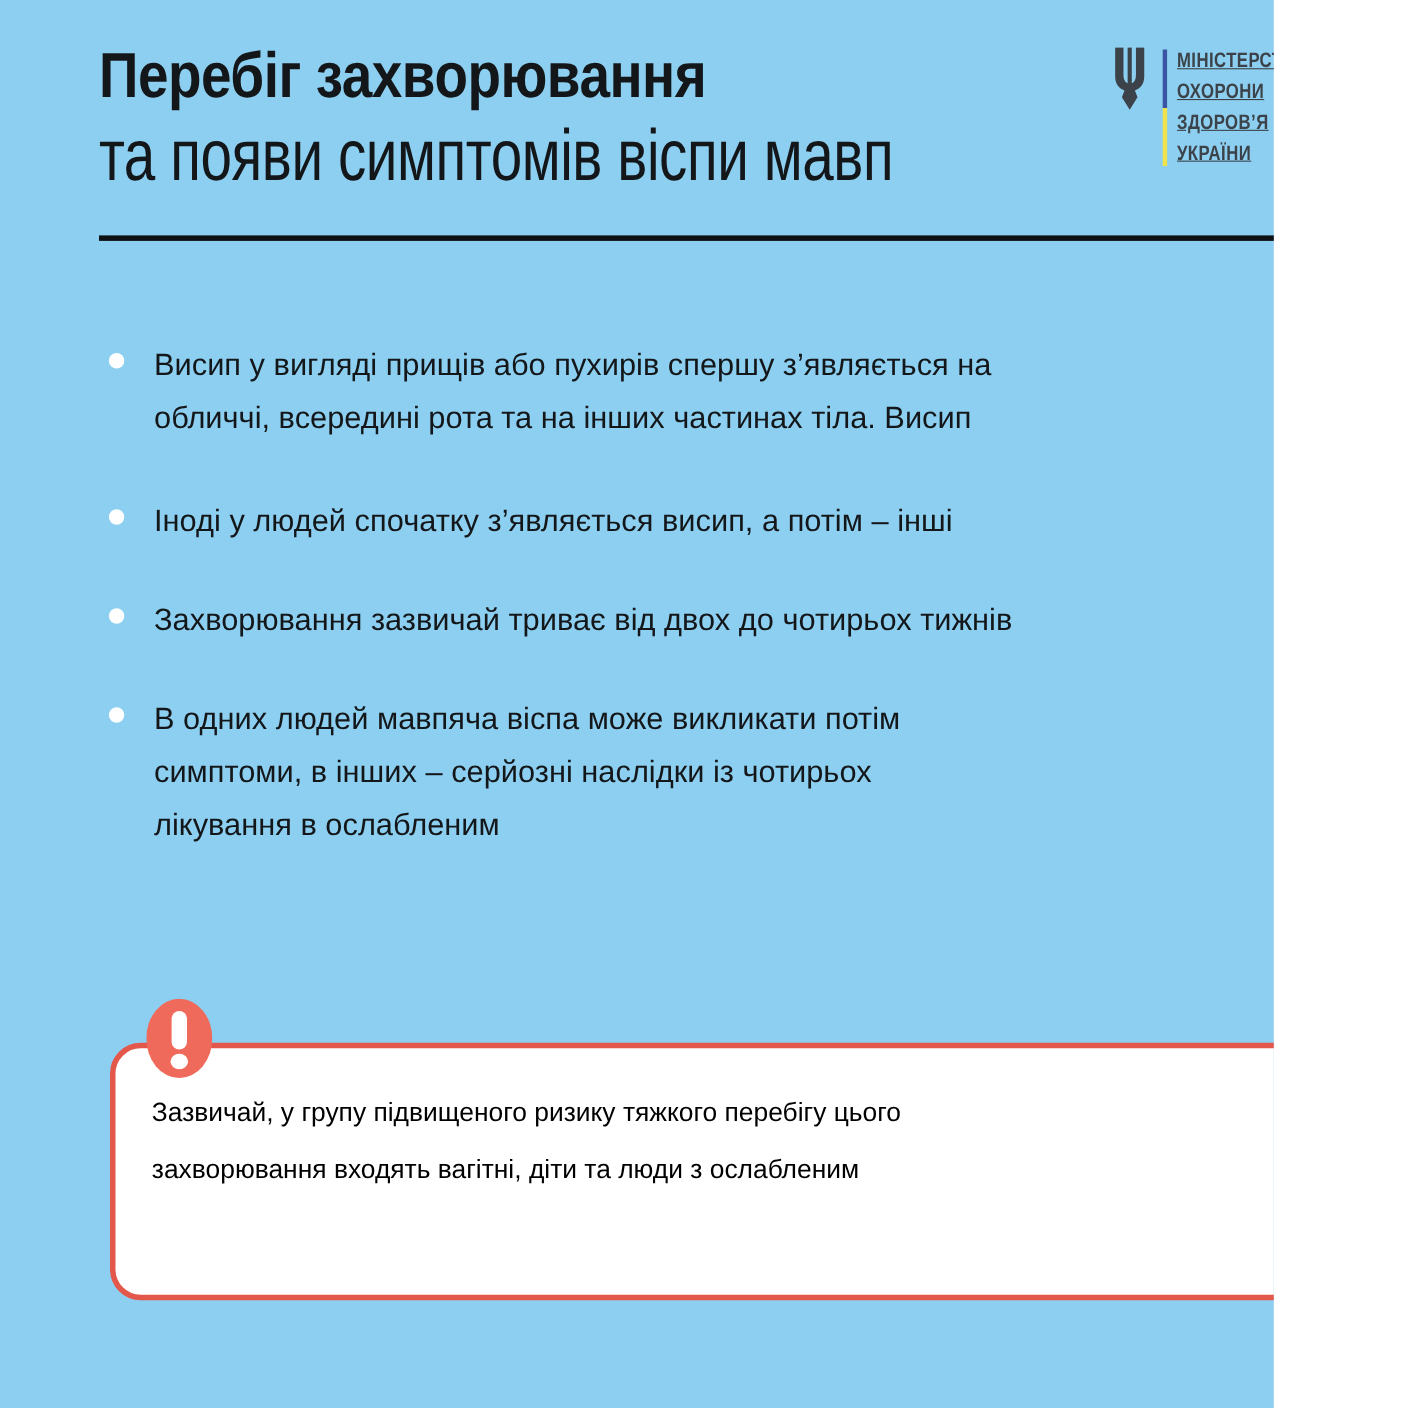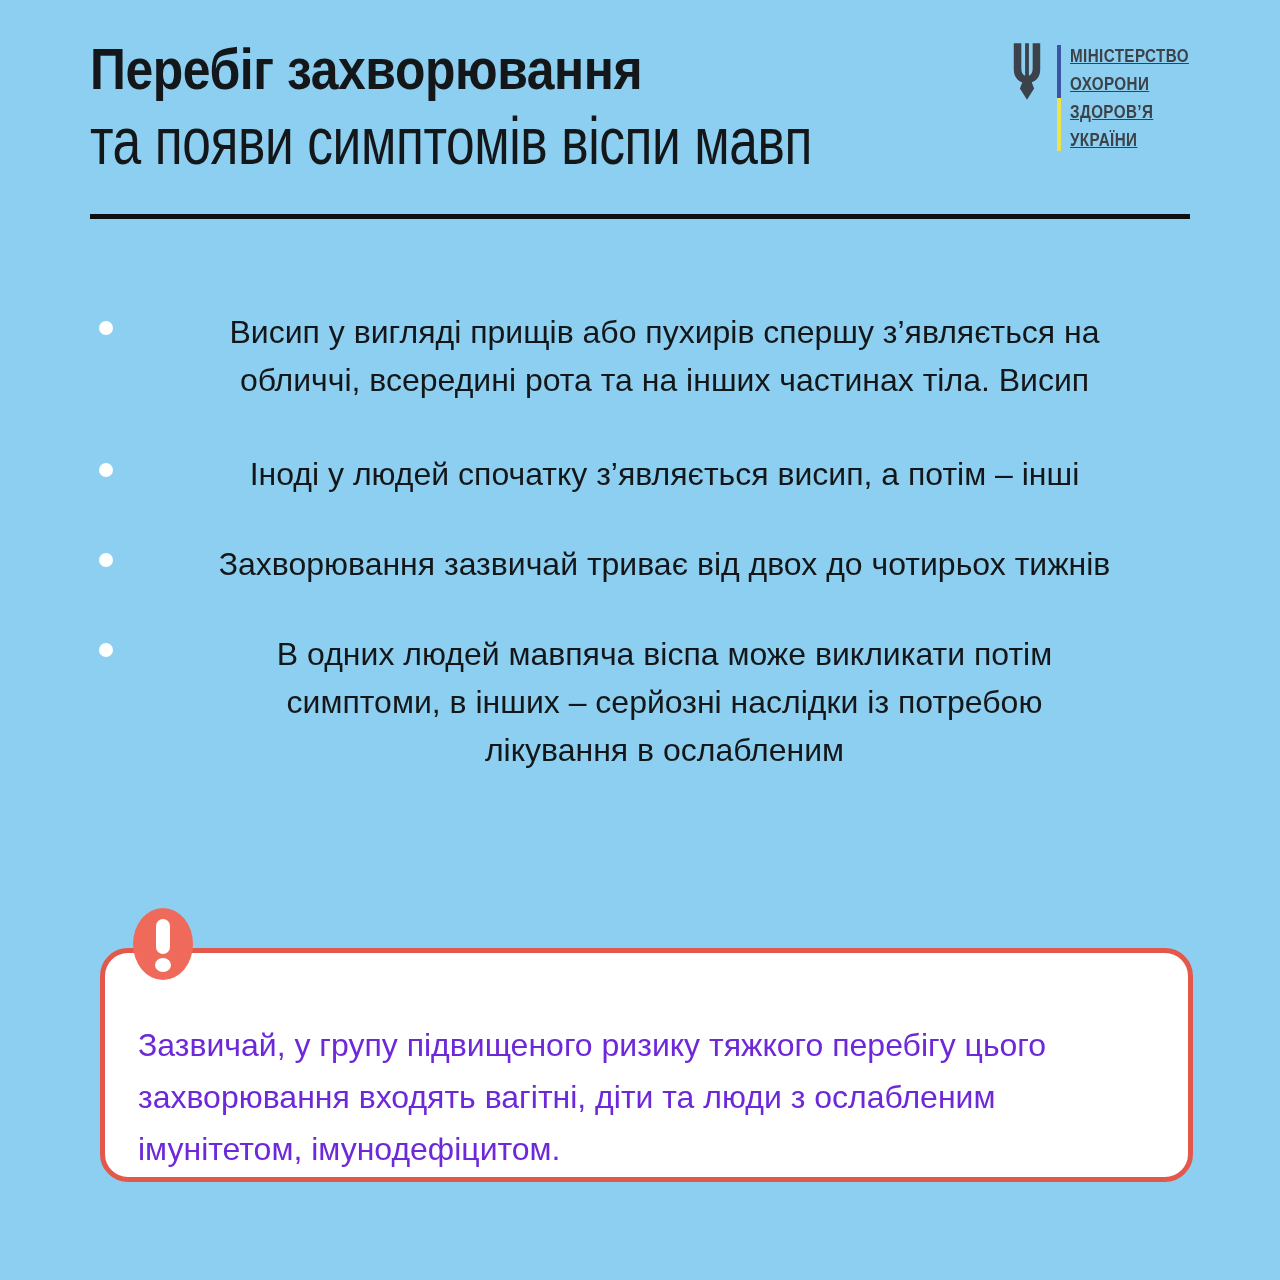--- a/index.html
+++ b/index.html
@@ -1,18 +1,18 @@
 <!DOCTYPE html>
 <html lang="uk"><head>
 <meta charset="utf-8">
 <style>
   html,body { margin:0; padding:0; }
   .poster {
     position:relative;
-    width:1280px; height:1280px;
+    width:1158px; height:1280px;
     background:#8dcff0;
     font-family:"Liberation Sans", sans-serif;
     color:#14171a;
     overflow:hidden;
   }
   
   .cx { display:inline-block; white-space:nowrap; transform-origin:0 50%; }
 
   
   .title-block { position:absolute; left:90px; top:40px; }
@@ -23,32 +23,32 @@
   
   .logo { position:absolute; left:1010px; top:42px; }
   .trident { position:absolute; left:0; top:1px; }
   .flag-bar { position:absolute; left:47px; top:3px; width:4px; height:106px;
               background:linear-gradient(#3a55a4 0 50%, #efe24b 50% 100%); }
   .logo-text { position:absolute; left:60px; top:0; color:#3b4249;text-decoration:underline; }
   .logo-text div { font-size:19px; font-weight:700; line-height:28px; letter-spacing:0.5px; transform:scaleX(0.8); transform-origin:0 50%; white-space:nowrap; }
 
   
   .bullets { position:absolute; left:99px; top:308px; width:1090px; list-style:none; margin:0; padding:0; }
-  .bullets li { position:relative; padding-left:41px; font-size:32px; line-height:48px;text-align:center; }
+  .bullets li { position:relative; padding-left:41px; font-size:28px; line-height:48px; }
   .bullets li .dot { position:absolute; left:0; top:13px; width:14px; height:14px; border-radius:50%; background:#ffffff; }
   .b-gap1 { margin-bottom:46px; }
   .b-gap  { margin-bottom:42px; }
   .bline { white-space:nowrap; }
 
   
   .warning-card { position:absolute; left:100px; top:948px; width:1093px; height:234px;
                   box-sizing:border-box; background:#ffffff;
                   border:5px solid #e4584c; border-radius:28px; }
   .warning-icon { position:absolute; left:133px; top:908px; width:60px; height:72px; }
-  .warning-text { position:absolute; left:138px; top:1019px; font-size:32px; line-height:52px; color:#6d28d9; }
+  .warning-text { position:absolute; left:138px; top:986px; font-size:24px; line-height:52px; color:#000000; }
   .warning-text div { white-space:nowrap; }
 </style>
 </head>
 <body>
 
 <div class="poster">
 
   <div class="title-block">
     <div class="title-line1 cx">Перебіг захворювання</div>
     <div class="title-line2 cx">та появи симптомів віспи мавп</div>
@@ -79,30 +79,29 @@
       <span class="dot"></span>
       <div class="bline">Іноді у людей спочатку з’являється висип, а потім – інші</div>
     </li>
     <li class="b-gap">
       <span class="dot"></span>
       <div class="bline">Захворювання зазвичай триває від двох до чотирьох тижнів</div>
     </li>
     <li>
       <span class="dot"></span>
       <div class="bline">В одних людей мавпяча віспа може викликати потім</div>
-      <div class="bline">симптоми, в інших – серйозні наслідки із потребою</div>
+      <div class="bline">симптоми, в інших – серйозні наслідки із чотирьох</div>
       <div class="bline">лікування в ослабленим</div>
     </li>
   </ul>
 
   <div class="warning-card"></div>
   <svg class="warning-icon" viewBox="0 0 60 72" width="60" height="72">
     <ellipse cx="30" cy="36" rx="30" ry="36" fill="#ef6a5a"></ellipse>
     <rect x="23" y="11" width="14" height="35" rx="7" fill="#ffffff"></rect>
     <ellipse cx="30" cy="57" rx="8" ry="7" fill="#ffffff"></ellipse>
   </svg>
   <div class="warning-text">
     <div>Зазвичай, у групу підвищеного ризику тяжкого перебігу цього</div>
     <div>захворювання входять вагітні, діти та люди з ослабленим</div>
-    <div>імунітетом, імунодефіцитом.</div>
   </div>
 
 </div>
 
 </body></html>

